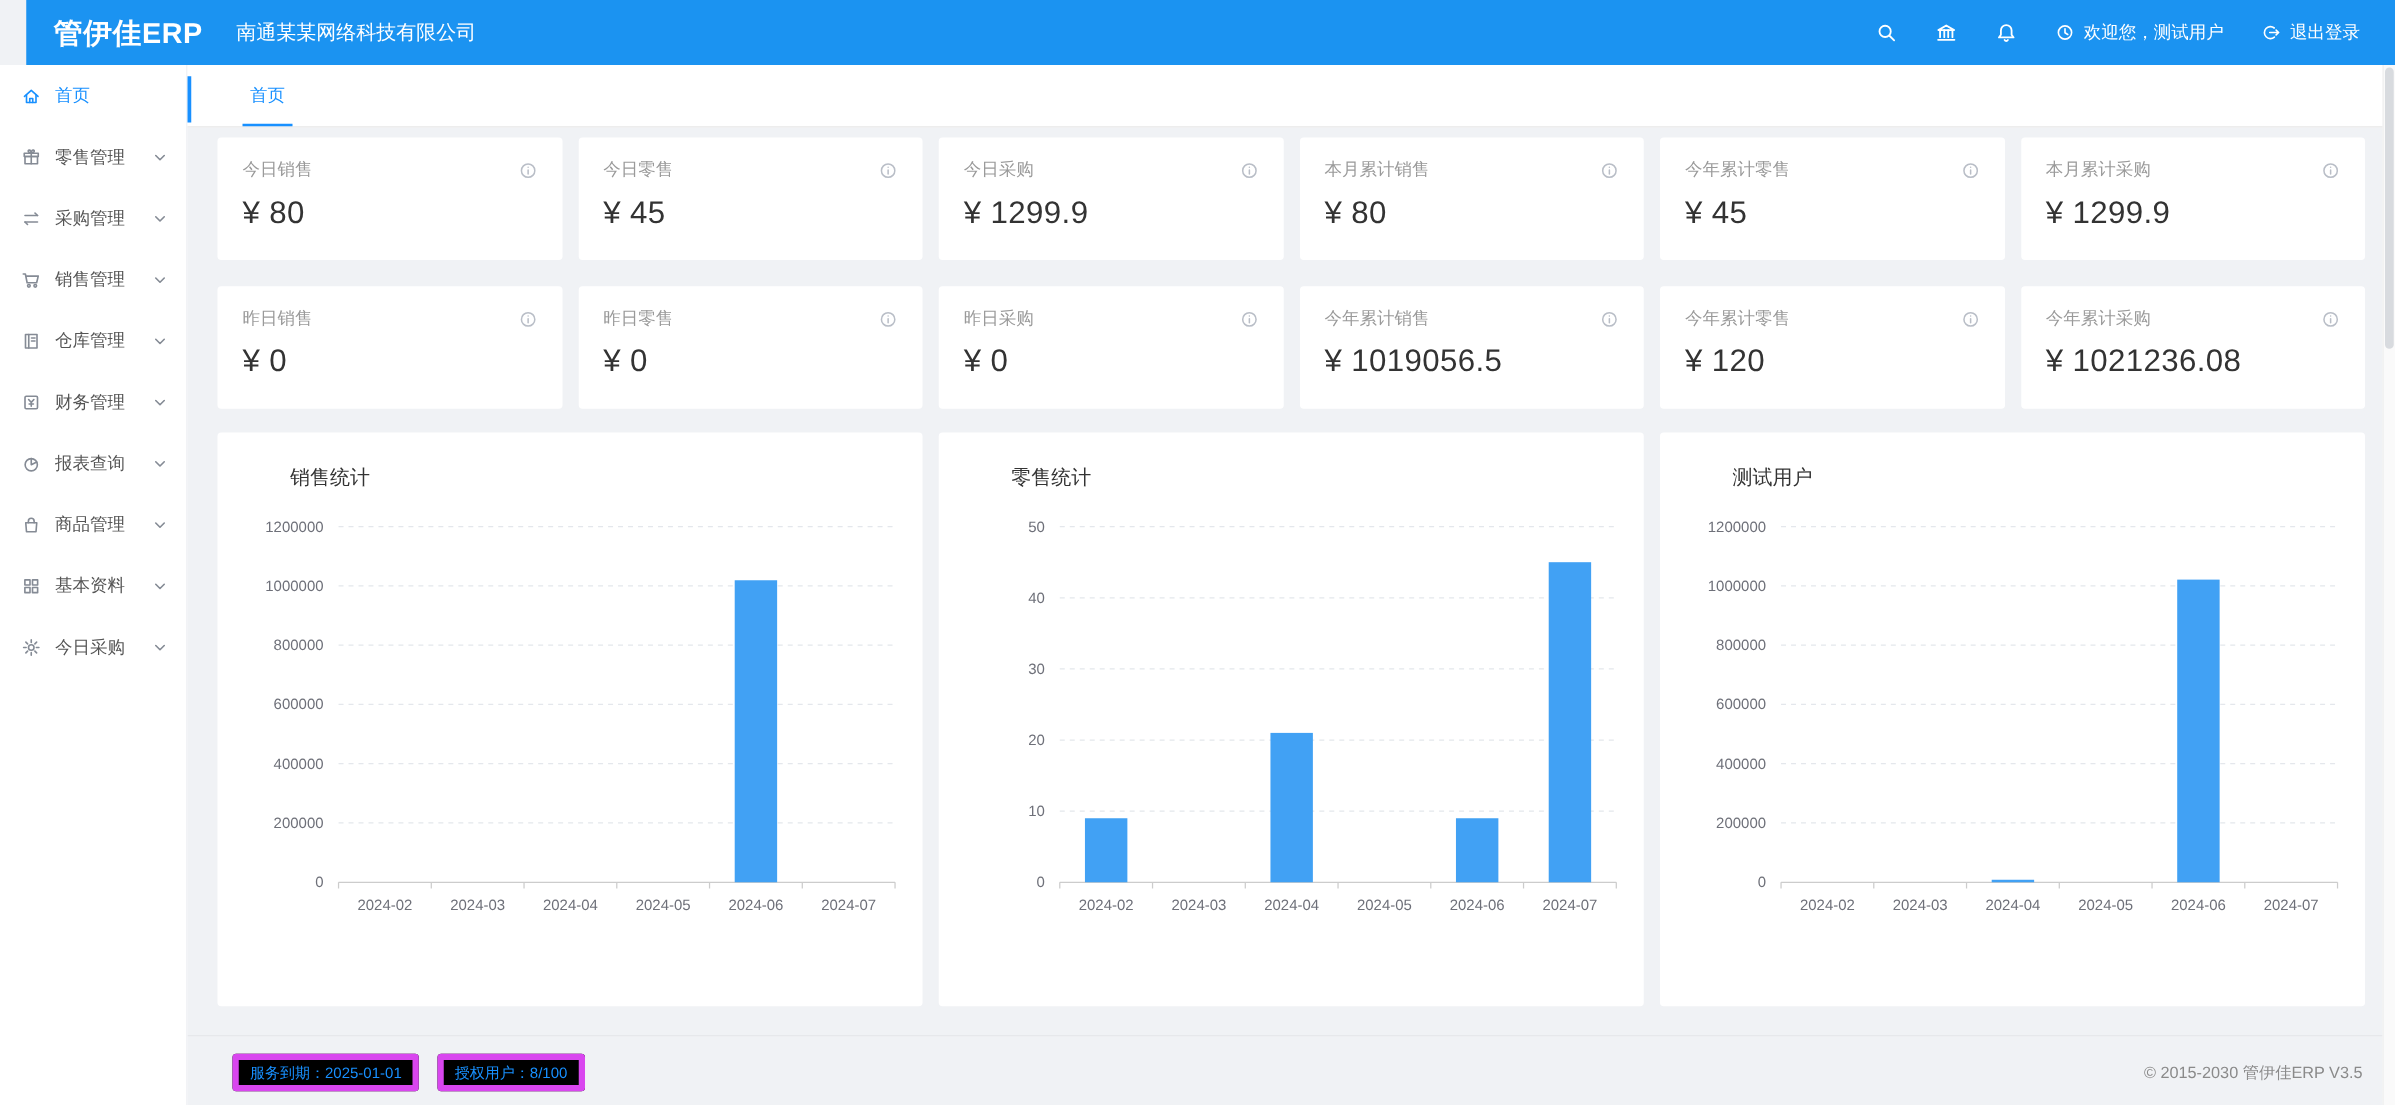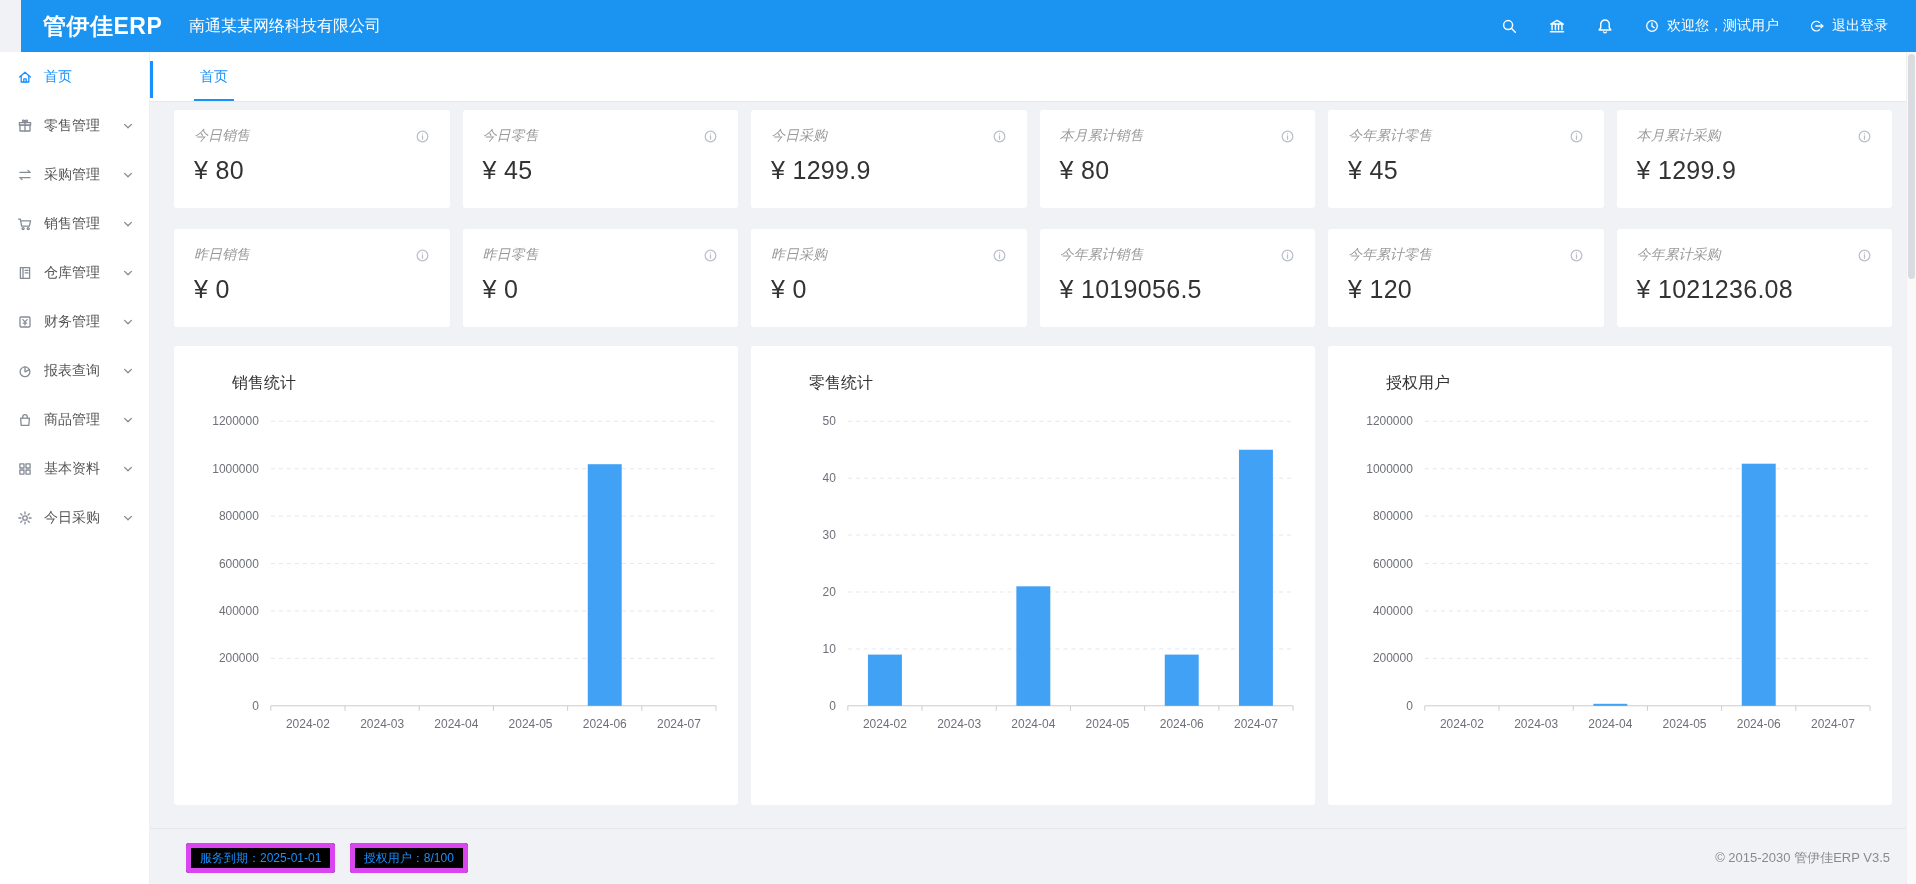--- a/index.html
+++ b/index.html
@@ -30,21 +30,21 @@
   .main{flex:1;display:flex;flex-direction:column;min-width:0;}
   
   .tabbar{height:50px;background:#fff;border-bottom:1px solid #e8e8e8;display:flex;position:relative;box-sizing:border-box;}
   .tabbar::before{content:'';position:absolute;left:0;top:9px;bottom:3px;width:3px;background:#1890ff;}
   .tab{margin-left:42px;display:flex;align-items:center;padding:0 8px;font-size:14px;color:#1890ff;position:relative;cursor:pointer;}
   .tab.active::after{content:'';position:absolute;left:2px;right:2px;bottom:0;height:2px;background:#1890ff;}
   
   .content{flex:1;display:flex;flex-direction:column;padding:8px 24px 0;overflow:hidden;}
   .stat-grid{display:grid;grid-template-columns:repeat(6,1fr);gap:21px 13px;margin-bottom:19px;}
   .stat-card{background:#fff;height:98px;border-radius:3px;padding:17px 20px;box-sizing:border-box;}
-  .stat-head{display:flex;justify-content:space-between;align-items:center;color:#9a9a9a;font-size:14px;font-style:italic;}
+  .stat-head{display:flex;justify-content:space-between;align-items:center;color:#9a9a9a;font-size:14px;}
   .info{color:#b9bec7;cursor:pointer;}
   .info svg{width:15px;height:15px;}
   .stat-value{margin-top:11px;font-size:25px;color:#333;letter-spacing:.3px;}
   
   .chart-grid{display:grid;grid-template-columns:repeat(3,1fr);gap:13px;}
   .chart-card{background:#fff;border-radius:3px;height:459px;padding:26px 0 0;box-sizing:border-box;}
   .chart-title{font-size:16px;color:#333;margin:0 0 6px 58px;height:22px;line-height:22px;}
   .chart-svg{width:100%;height:392px;display:block;}
   .tick{font-size:12px;fill:#6e7079;font-family:inherit;}
   
@@ -504,21 +504,21 @@
               <text x="282.8333333333333" y="328" text-anchor="middle" class="tick">2024-04</text>
               <text x="357.16666666666663" y="328" text-anchor="middle" class="tick">2024-05</text>
               <rect x="414.5" y="254.7" width="34" height="51.3" fill="#41a1f4"></rect>
               <text x="431.5" y="328" text-anchor="middle" class="tick">2024-06</text>
               <rect x="488.8333333333333" y="49.5" width="34" height="256.5" fill="#41a1f4"></rect>
               <text x="505.8333333333333" y="328" text-anchor="middle" class="tick">2024-07</text>
             </svg>
   </div>
 
   <div class="chart-card">
-    <div class="chart-title">授权用户</div>
+    <div class="chart-title">测试用户</div>
     <svg class="chart-svg" viewBox="0 0 565 392">
               <line x1="97" x2="543" y1="306" y2="306" stroke-width="1" stroke="#cccccc"></line>
               <text x="85" y="310" text-anchor="end" class="tick">0</text>
               <line x1="97" x2="543" y1="258.5" y2="258.5" stroke-width="1" stroke="#e4e7ec" stroke-dasharray="4 4"></line>
               <text x="85" y="262.5" text-anchor="end" class="tick">200000</text>
               <line x1="97" x2="543" y1="211" y2="211" stroke-width="1" stroke="#e4e7ec" stroke-dasharray="4 4"></line>
               <text x="85" y="215" text-anchor="end" class="tick">400000</text>
               <line x1="97" x2="543" y1="163.5" y2="163.5" stroke-width="1" stroke="#e4e7ec" stroke-dasharray="4 4"></line>
               <text x="85" y="167.5" text-anchor="end" class="tick">600000</text>
               <line x1="97" x2="543" y1="116" y2="116" stroke-width="1" stroke="#e4e7ec" stroke-dasharray="4 4"></line>

